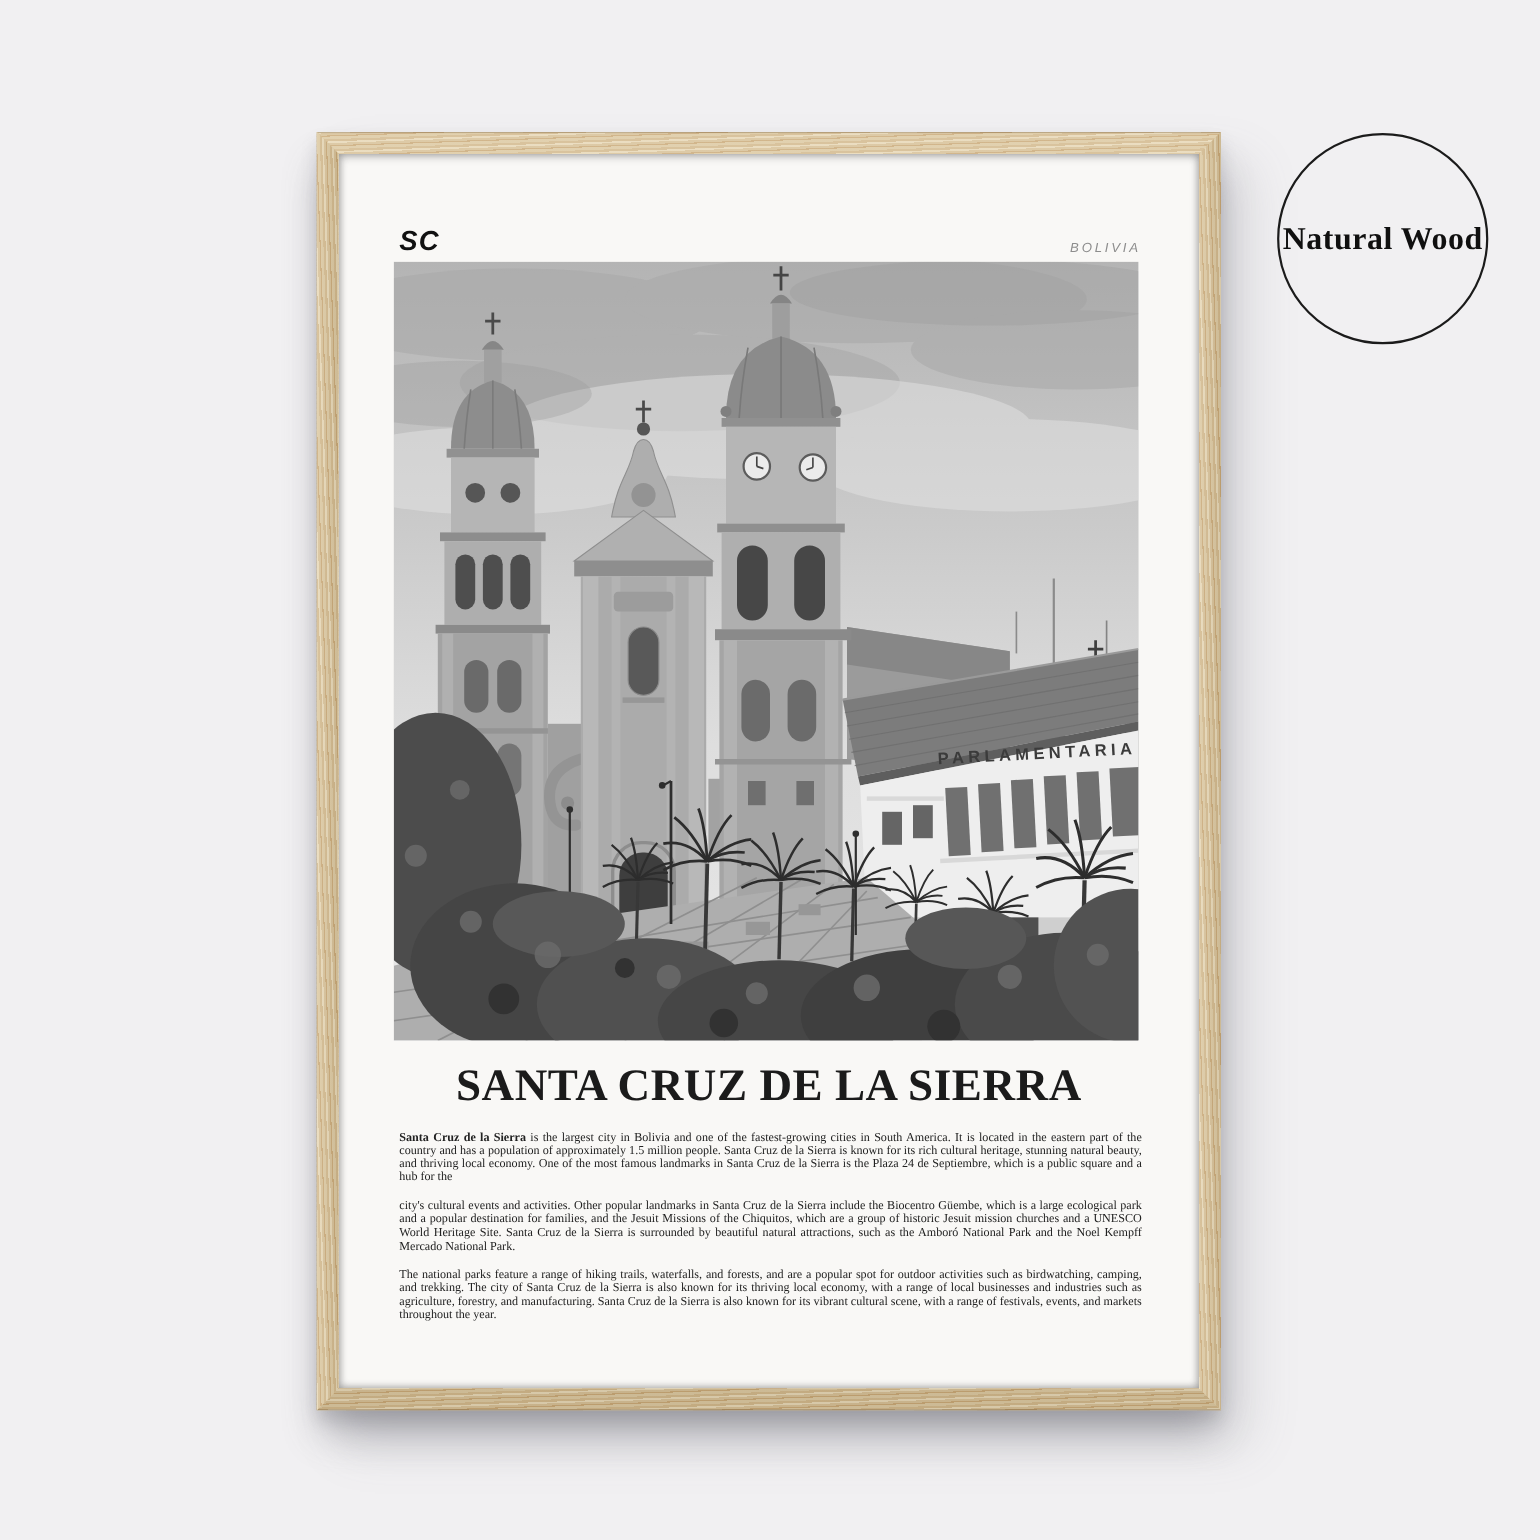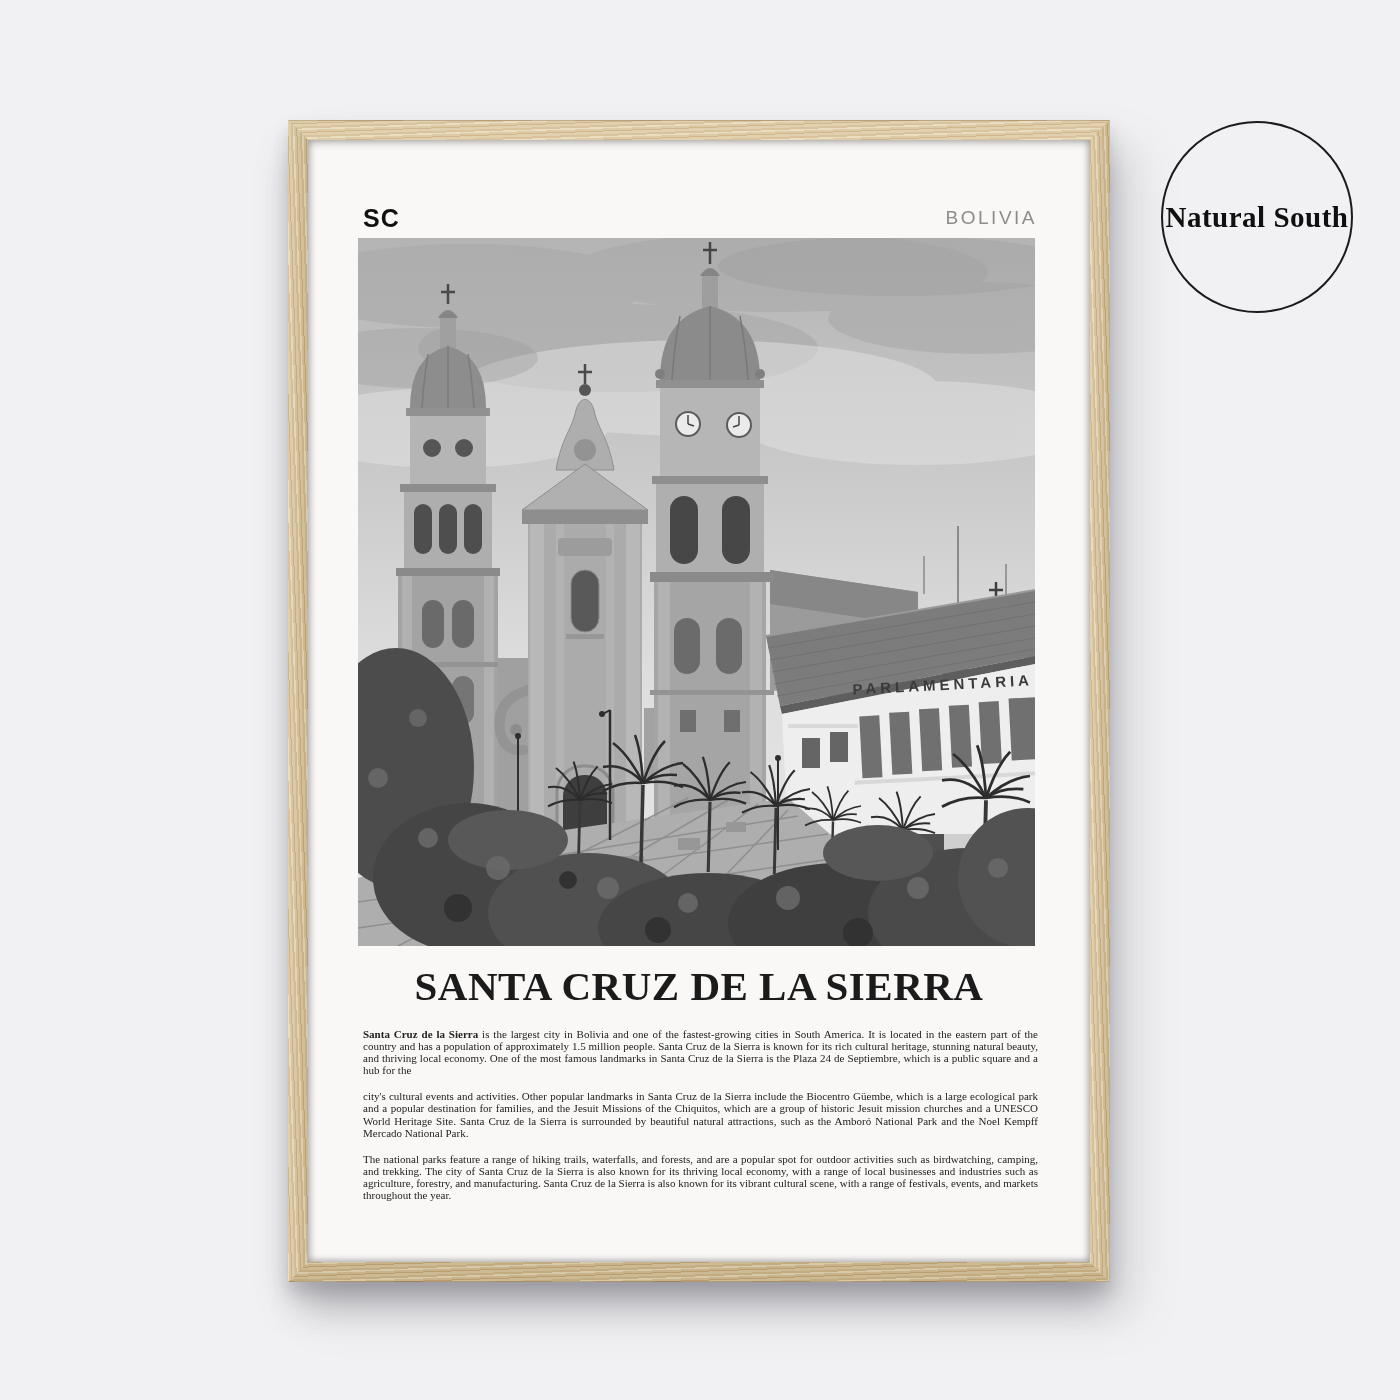--- a/index.html
+++ b/index.html
@@ -40,28 +40,28 @@
   .poster{
     position:absolute;inset:20px;background:#f9f8f6;
     box-shadow:
       inset 0 3px 8px rgba(0,0,0,.20),
       inset 3px 0 7px rgba(0,0,0,.10),
       inset -3px 0 7px rgba(0,0,0,.10),
       inset 0 -3px 7px rgba(0,0,0,.12);
   }
   .poster-header{
     position:absolute;left:55px;right:53px;top:64px;height:28px;
-    display:flex;justify-content:space-between;align-items:center;
+    display:flex;justify-content:space-between;align-items:flex-end;font-style:italic;
   }
   .initials{
     font-family:"Liberation Sans",sans-serif;font-weight:bold;
     font-size:25px;letter-spacing:1px;color:#111;line-height:1;
   }
   .country{
-    font-family:"Liberation Sans",sans-serif;font-size:19px;
+    font-family:"Liberation Sans",sans-serif;font-size:12px;
     letter-spacing:2.5px;color:#8d8d8d;line-height:1.2;
   }
   .photo{
     position:absolute;left:50px;top:98px;width:677px;height:708px;
     background:#cfcfcf;overflow:hidden;
   }
   .photo svg{display:block;}
   .title{
     position:absolute;left:0;top:824px;width:100%;margin:0;
     text-align:center;font-family:"Liberation Serif",serif;font-weight:bold;
@@ -375,16 +375,16 @@
       <div class="body-cols">
         <p><b class="lead">Santa Cruz de la Sierra</b><span> is the largest city in Bolivia and one of the fastest-growing cities in South America. It is located in the eastern part of the country and has a population of approximately 1.5 million people. Santa Cruz de la Sierra is known for its rich cultural heritage, stunning natural beauty, and thriving local economy. One of the most famous landmarks in Santa Cruz de la Sierra is the Plaza 24 de Septiembre, which is a public square and a hub for the</span></p>
         <p>city's cultural events and activities. Other popular landmarks in Santa Cruz de la Sierra include the Biocentro Güembe, which is a large ecological park and a popular destination for families, and the Jesuit Missions of the Chiquitos, which are a group of historic Jesuit mission churches and a UNESCO World Heritage Site. Santa Cruz de la Sierra is surrounded by beautiful natural attractions, such as the Amboró National Park and the Noel Kempff Mercado National Park.</p>
         <p>The national parks feature a range of hiking trails, waterfalls, and forests, and are a popular spot for outdoor activities such as birdwatching, camping, and trekking. The city of Santa Cruz de la Sierra is also known for its thriving local economy, with a range of local businesses and industries such as agriculture, forestry, and manufacturing. Santa Cruz de la Sierra is also known for its vibrant cultural scene, with a range of festivals, events, and markets throughout the year.</p>
       </div>
 
     </div>
   </div>
 
   <div class="badge">
-    <span>Natural South</span>
+    <span>Natural Wood</span>
   </div>
 
 </div>
 
 </body></html>

